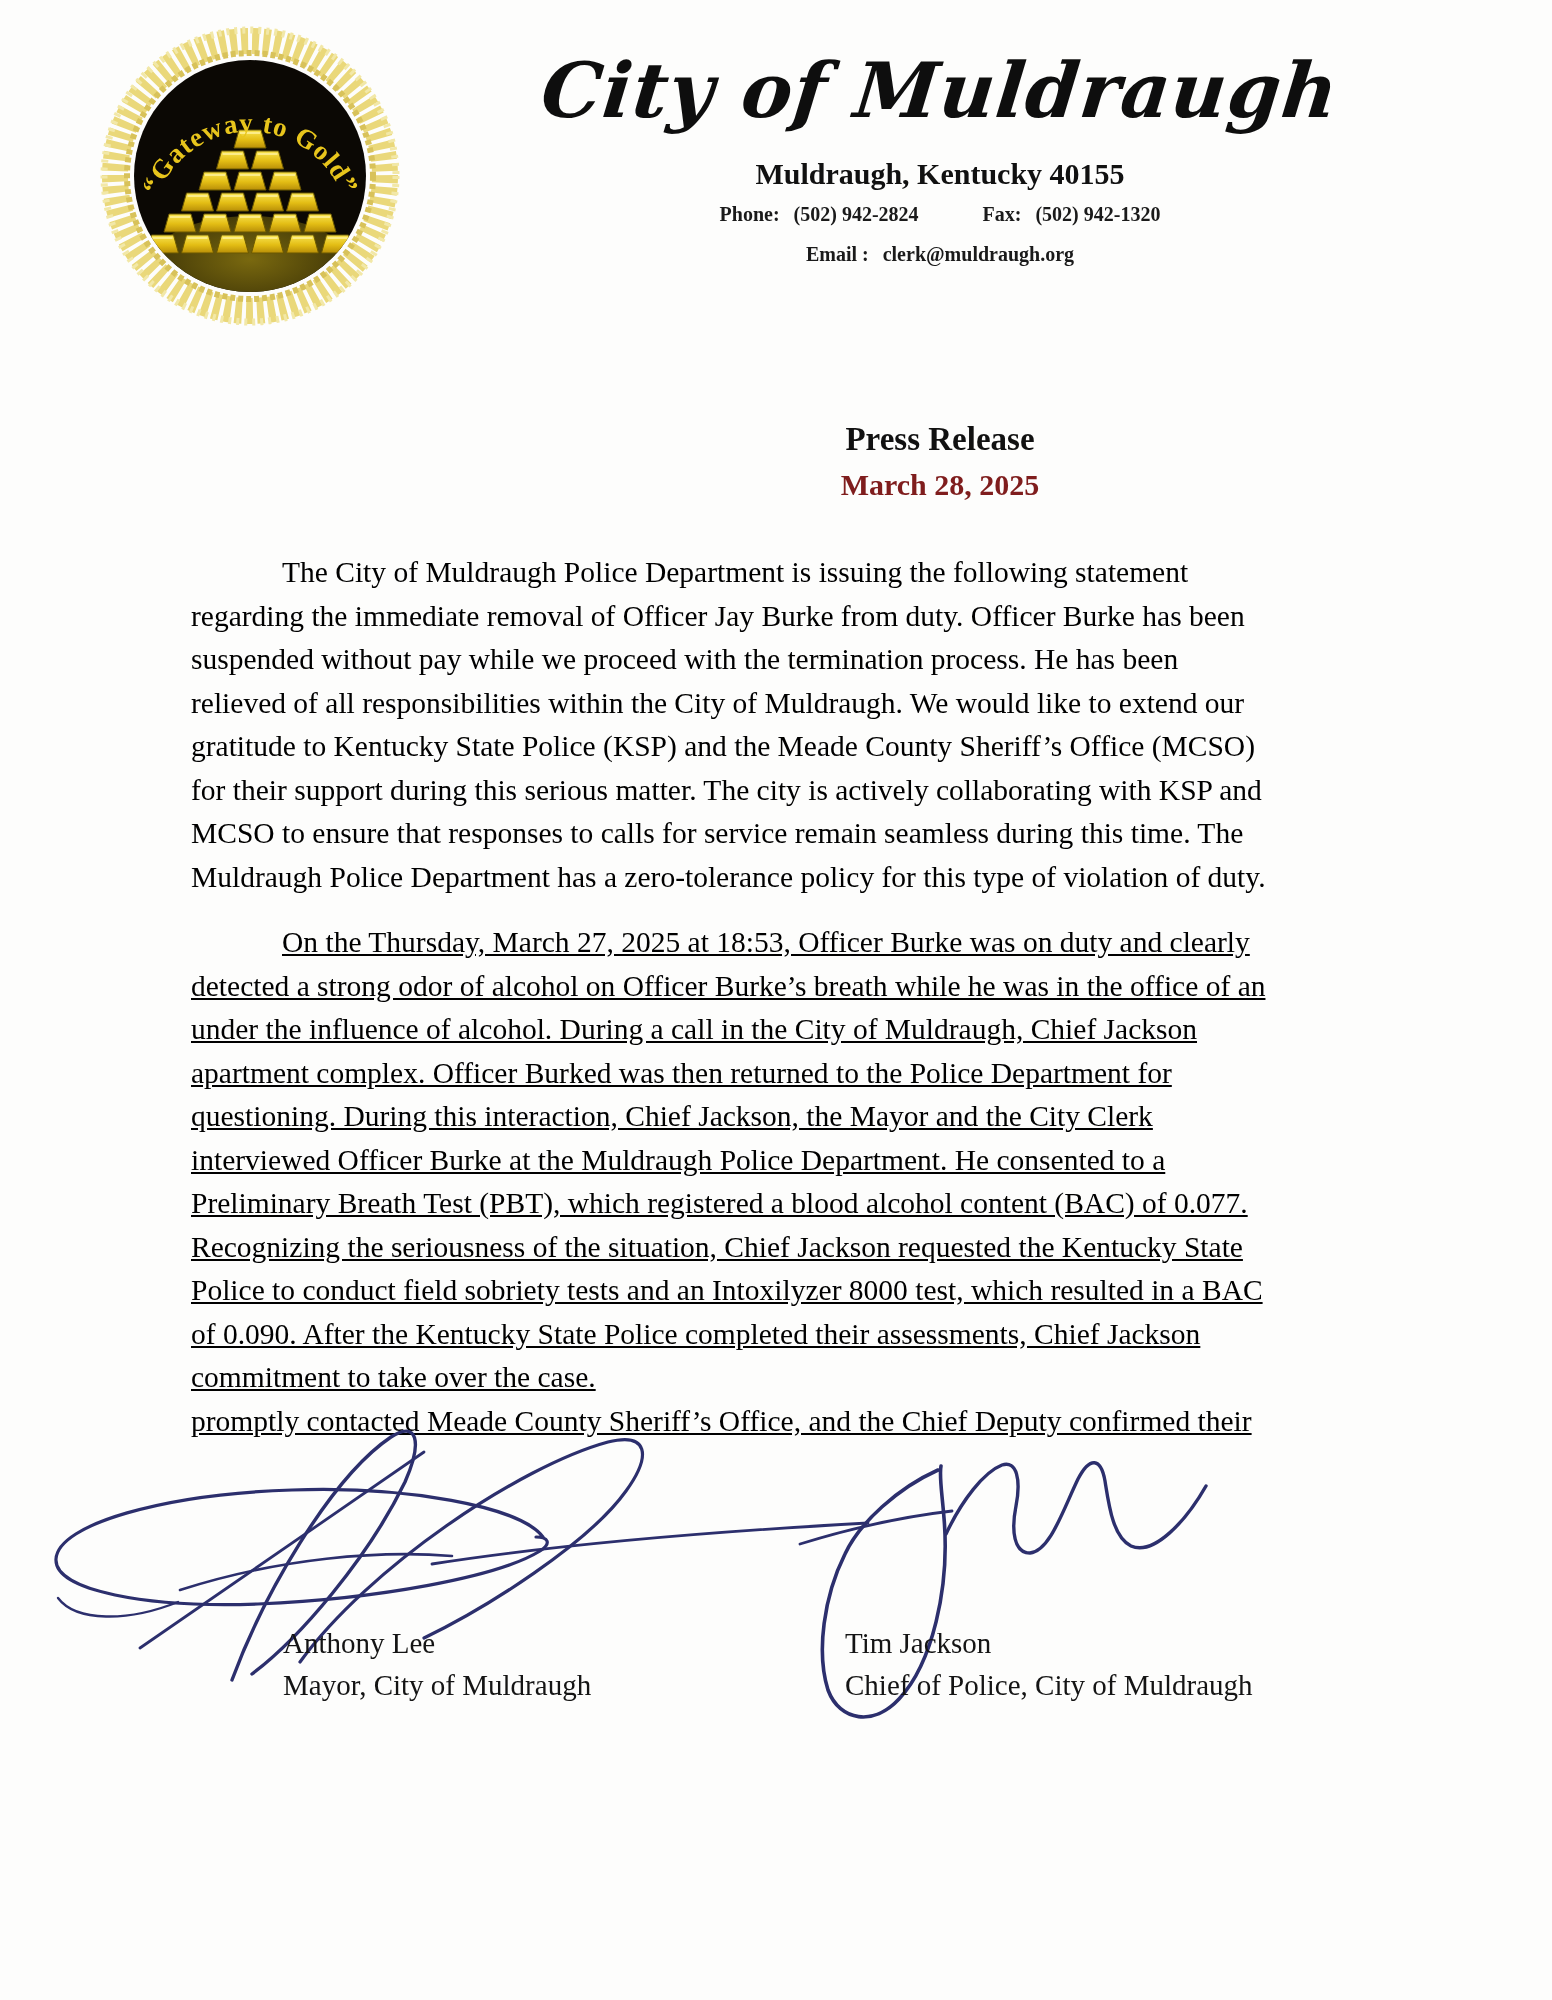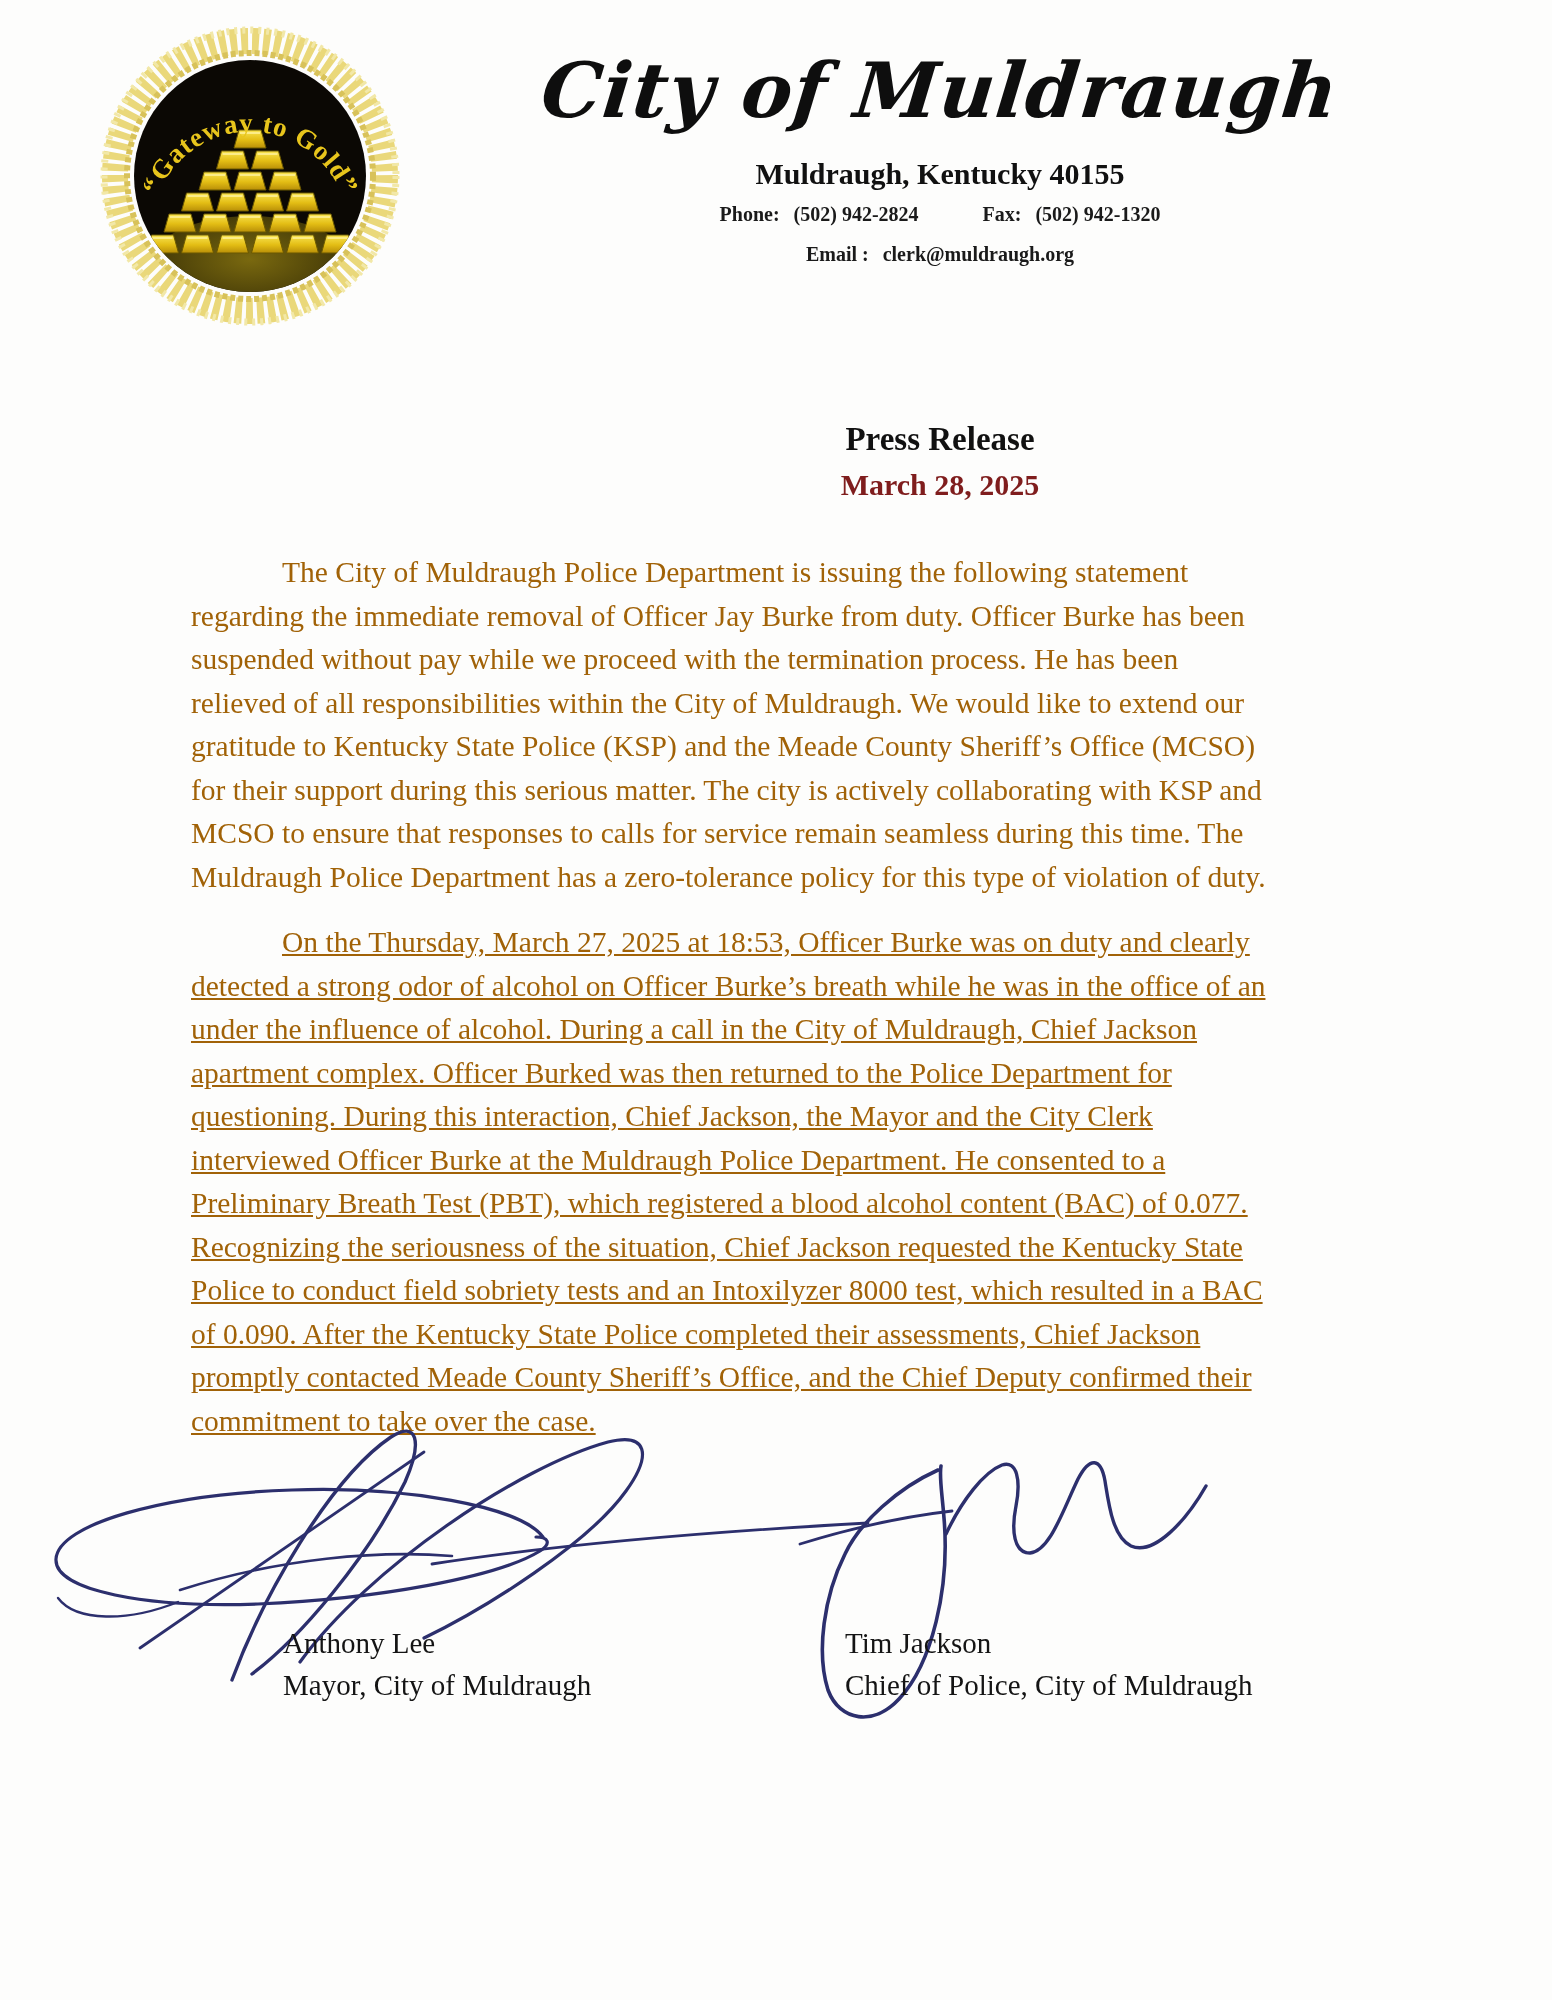--- a/index.html
+++ b/index.html
@@ -23,21 +23,21 @@
   .phone-gap{display:inline-block;width:64px;}
   .lbl-gap{display:inline-block;width:14px;}
 
   
   .pr-heading{position:absolute;left:420px;top:408px;width:1040px;text-align:center;
     font-weight:700;font-size:33px;color:#111;margin-top:13px;}
   .pr-date{position:absolute;left:420px;top:468px;width:1040px;text-align:center;
     font-weight:700;font-size:30px;color:#7f1d1d;}
 
   
-  .body-par{position:absolute;left:191px;width:1240px;font-size:29.5px;line-height:43.5px;color:#a16207;}
+  .body-par{position:absolute;left:191px;width:1240px;font-size:29.5px;line-height:43.5px;color:#000000;}
   .body-par .tline{white-space:nowrap;}
   .body-par .tline:first-child{text-indent:91px;}
   #par1{top:551px;}
   #par2{top:921px;text-decoration:underline;}
 
   
   .sig-svg{position:absolute;left:0;top:1400px;width:1552px;height:360px;}
   .sig-block{position:absolute;font-size:29px;line-height:42px;color:#141414;}
   #sig-left{left:283px;top:1622px;}
   #sig-right{left:845px;top:1622px;}
@@ -154,22 +154,22 @@
       <div class="tline">On the Thursday, March 27, 2025 at 18:53, Officer Burke was on duty and clearly</div>
       <div class="tline">detected a strong odor of alcohol on Officer Burke’s breath while he was in the office of an</div>
       <div class="tline">under the influence of alcohol. During a call in the City of Muldraugh, Chief Jackson</div>
       <div class="tline">apartment complex. Officer Burked was then returned to the Police Department for</div>
       <div class="tline">questioning. During this interaction, Chief Jackson, the Mayor and the City Clerk</div>
       <div class="tline">interviewed Officer Burke at the Muldraugh Police Department. He consented to a</div>
       <div class="tline">Preliminary Breath Test (PBT), which registered a blood alcohol content (BAC) of 0.077.</div>
       <div class="tline">Recognizing the seriousness of the situation, Chief Jackson requested the Kentucky State</div>
       <div class="tline">Police to conduct field sobriety tests and an Intoxilyzer 8000 test, which resulted in a BAC</div>
       <div class="tline">of 0.090. After the Kentucky State Police completed their assessments, Chief Jackson</div>
+      <div class="tline">commitment to take over the case.</div>
       <div class="tline">promptly contacted Meade County Sheriff’s Office, and the Chief Deputy confirmed their</div>
-      <div class="tline">commitment to take over the case.</div>
     </div>
 
   <svg class="sig-svg" viewBox="0 1400 1552 360" aria-hidden="true">
     <g fill="none" stroke="#2c2f6d" stroke-linecap="round" stroke-linejoin="round">
 
       <g>
         <path stroke-width="3.2" d="M 543 1537 C 520 1506 405 1486 292 1490 C 165 1494 58 1524 56 1559 C 54 1591 148 1608 258 1604 C 378 1599 498 1577 540 1551 C 552 1543 548 1537 536 1537"></path>
         <path stroke-width="3.4" d="M 232 1680 C 262 1598 330 1478 391 1437 C 417 1420 423 1441 405 1482 C 368 1558 300 1638 252 1674"></path>
         <path stroke-width="3.2" d="M 300 1662 C 368 1568 520 1466 608 1442 C 648 1432 652 1455 626 1491 C 588 1544 486 1608 424 1638"></path>
         <path stroke-width="2.8" d="M 140 1648 L 424 1452"></path>

